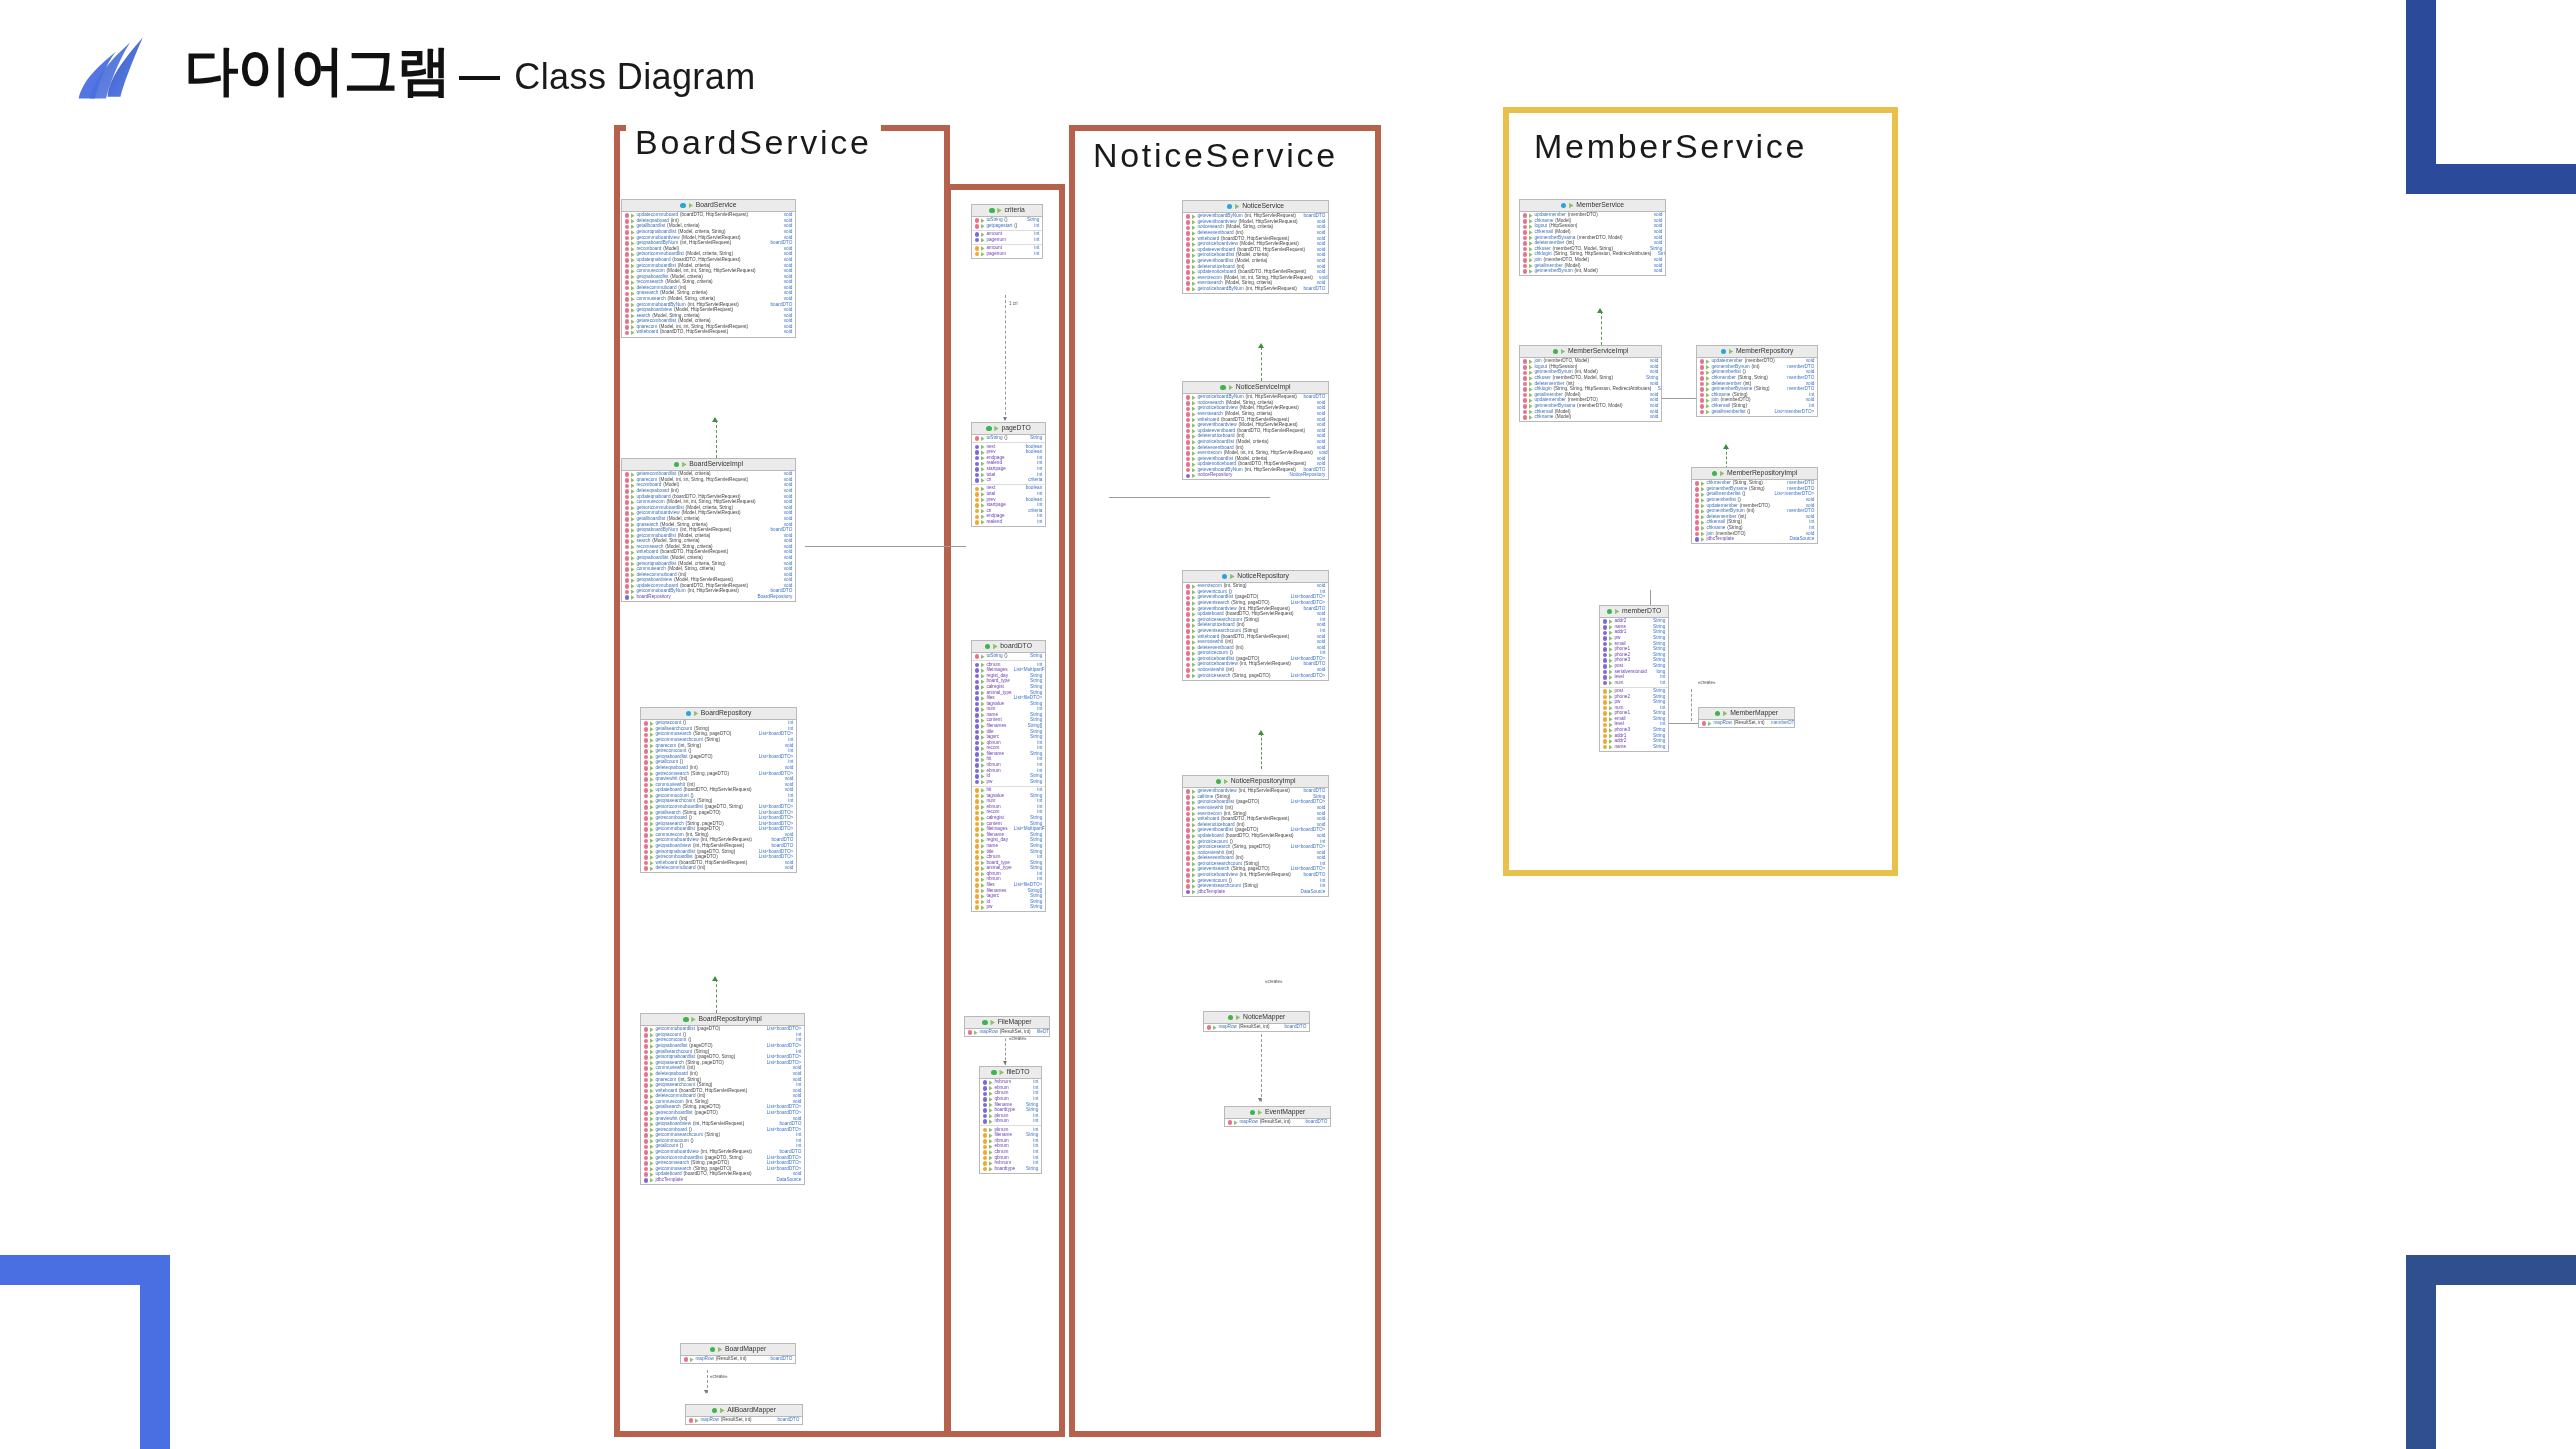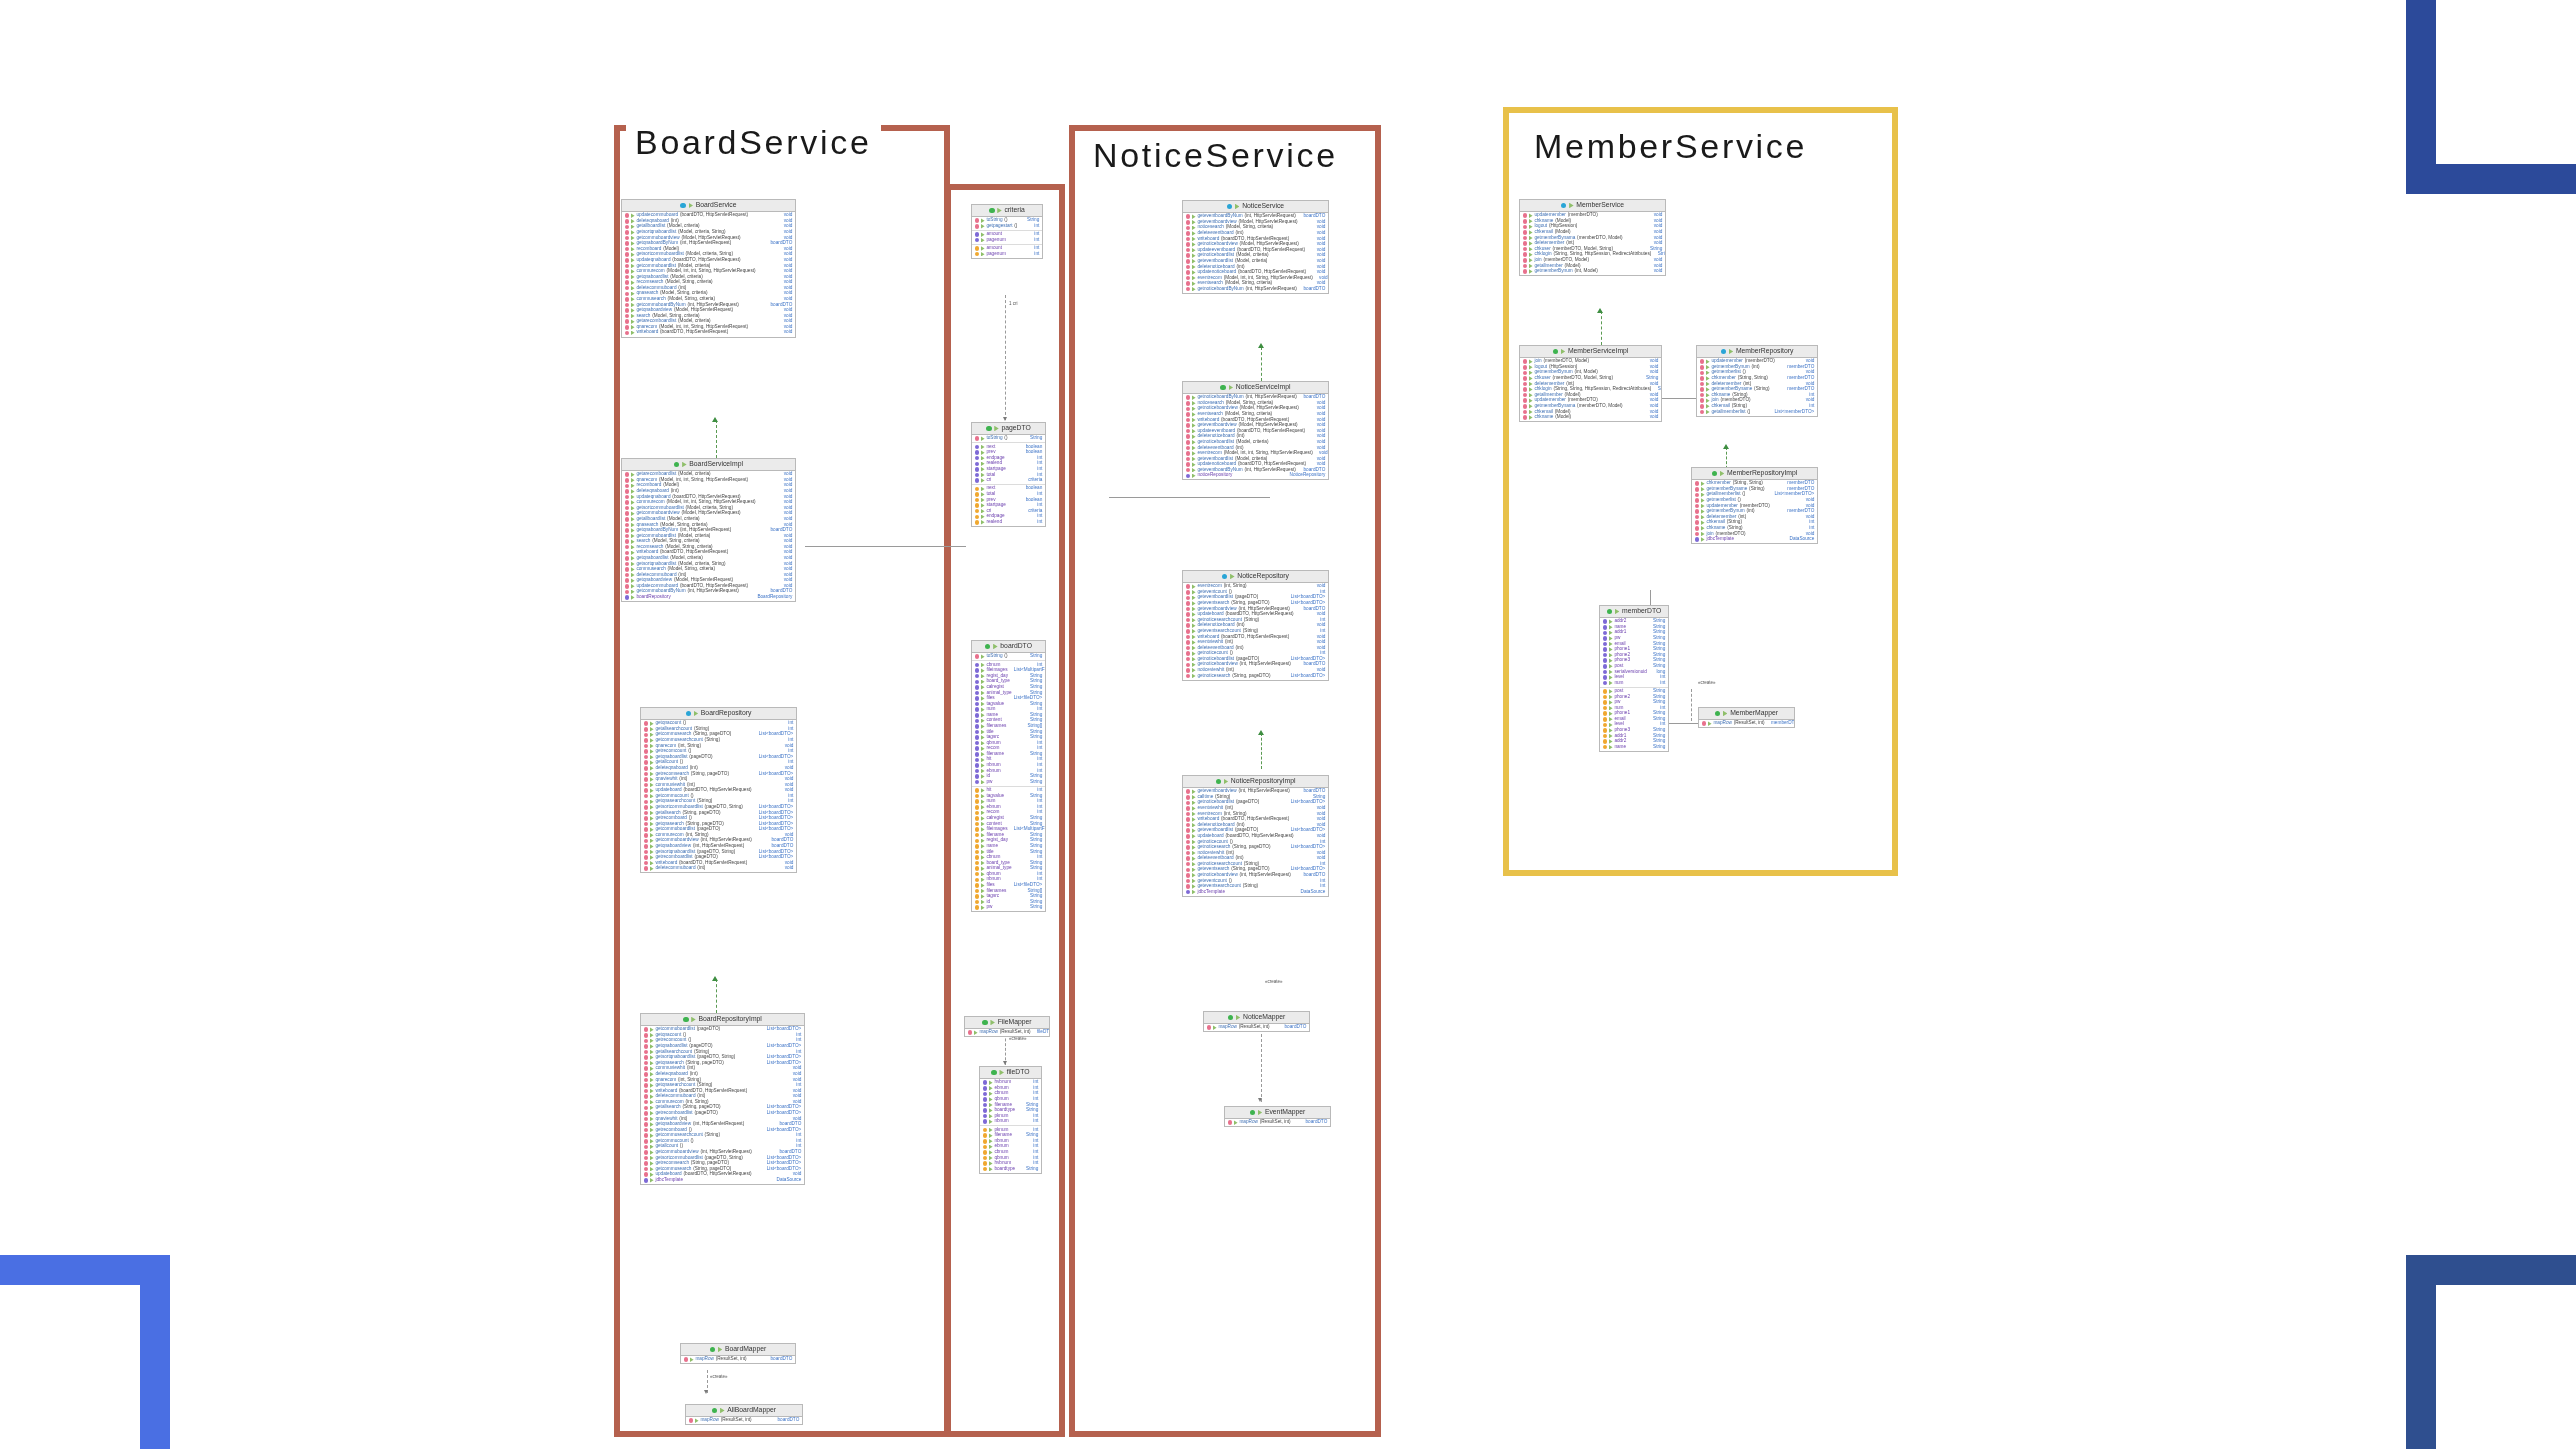--- a/index.html
+++ b/index.html
@@ -181,20 +181,36 @@
 </style>
 </head>
 <body>
 
 <div id="slide">
 
   <div class="corner tr"></div>
   <div class="corner br"></div>
   <div class="corner bl"></div>
 
+  <div id="header">
+    <svg id="logo" viewBox="0 0 120 80">
+      <defs>
+        <linearGradient id="lg" x1="0" y1="0" x2="1" y2="1">
+          <stop offset="0%" stop-color="#3f5fc0"></stop>
+          <stop offset="100%" stop-color="#5b82ef"></stop>
+        </linearGradient>
+      </defs>
+      <path d="M86 2 C70 20 56 38 48 54 C44 62 42 70 42 76 L58 76 C62 60 72 34 86 2 Z" fill="url(#lg)"></path>
+      <path d="M70 8 C50 26 34 44 26 60 C22 68 20 74 20 78 L40 78 C44 62 54 34 70 8 Z" fill="url(#lg)" opacity="0.92"></path>
+      <path d="M52 20 C32 36 16 52 10 66 C7 72 6 76 6 78 L26 78 C30 62 38 38 52 20 Z" fill="#4a6fe3" opacity="0.95"></path>
+    </svg>
+    <span id="title-ko">다이어그램</span>
+    <span id="title-dash">—</span>
+    <span id="title-en">Class Diagram</span>
+  </div>
 
   <div class="group-frame" style="left:614px; top:125px; width:336px; height:1312px; border:6.3px solid #b5614e;"></div>
   <div class="group-label" style="left:626px; top:123px;">BoardService</div>
 
   <div class="group-frame" style="left:945px; top:184px; width:120px; height:1253px; border:6.3px solid #b5614e;"></div>
 
   <div class="group-frame" style="left:1069px; top:125px; width:312px; height:1312px; border:6.3px solid #b5614e;"></div>
   <div class="group-label" style="left:1084px; top:136px;">NoticeService</div>
 
   <div class="group-frame" style="left:1503px; top:107px; width:395px; height:769px; border:6.3px solid #e8c14a;"></div>

